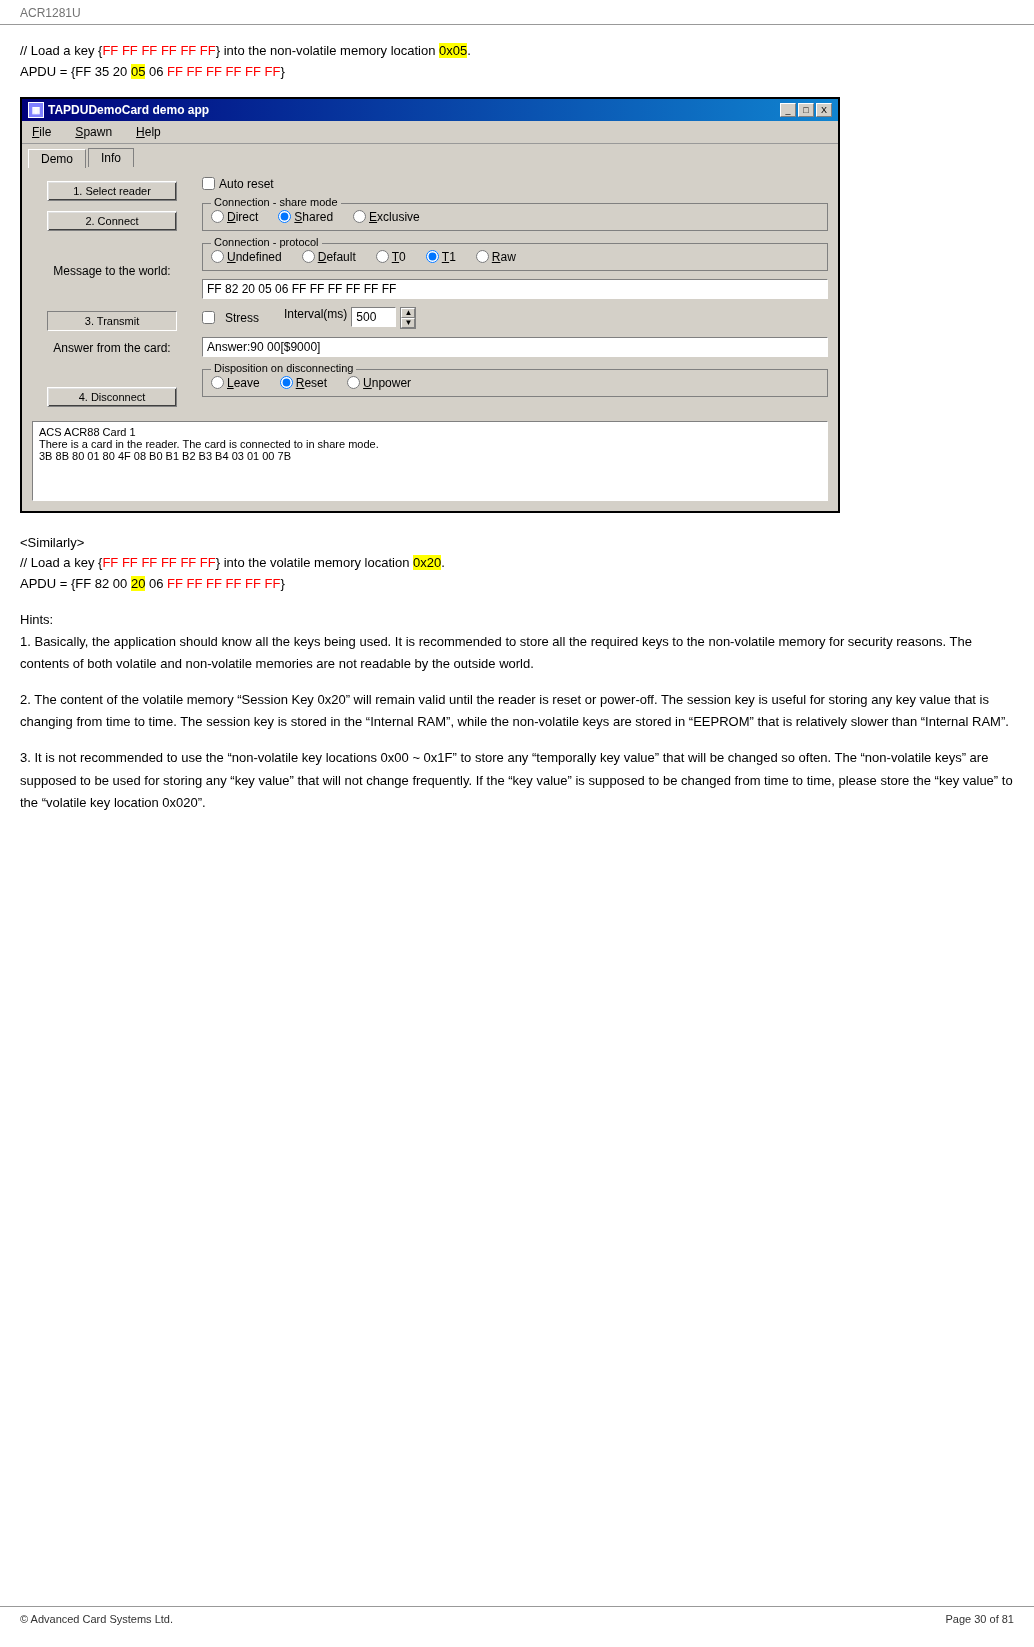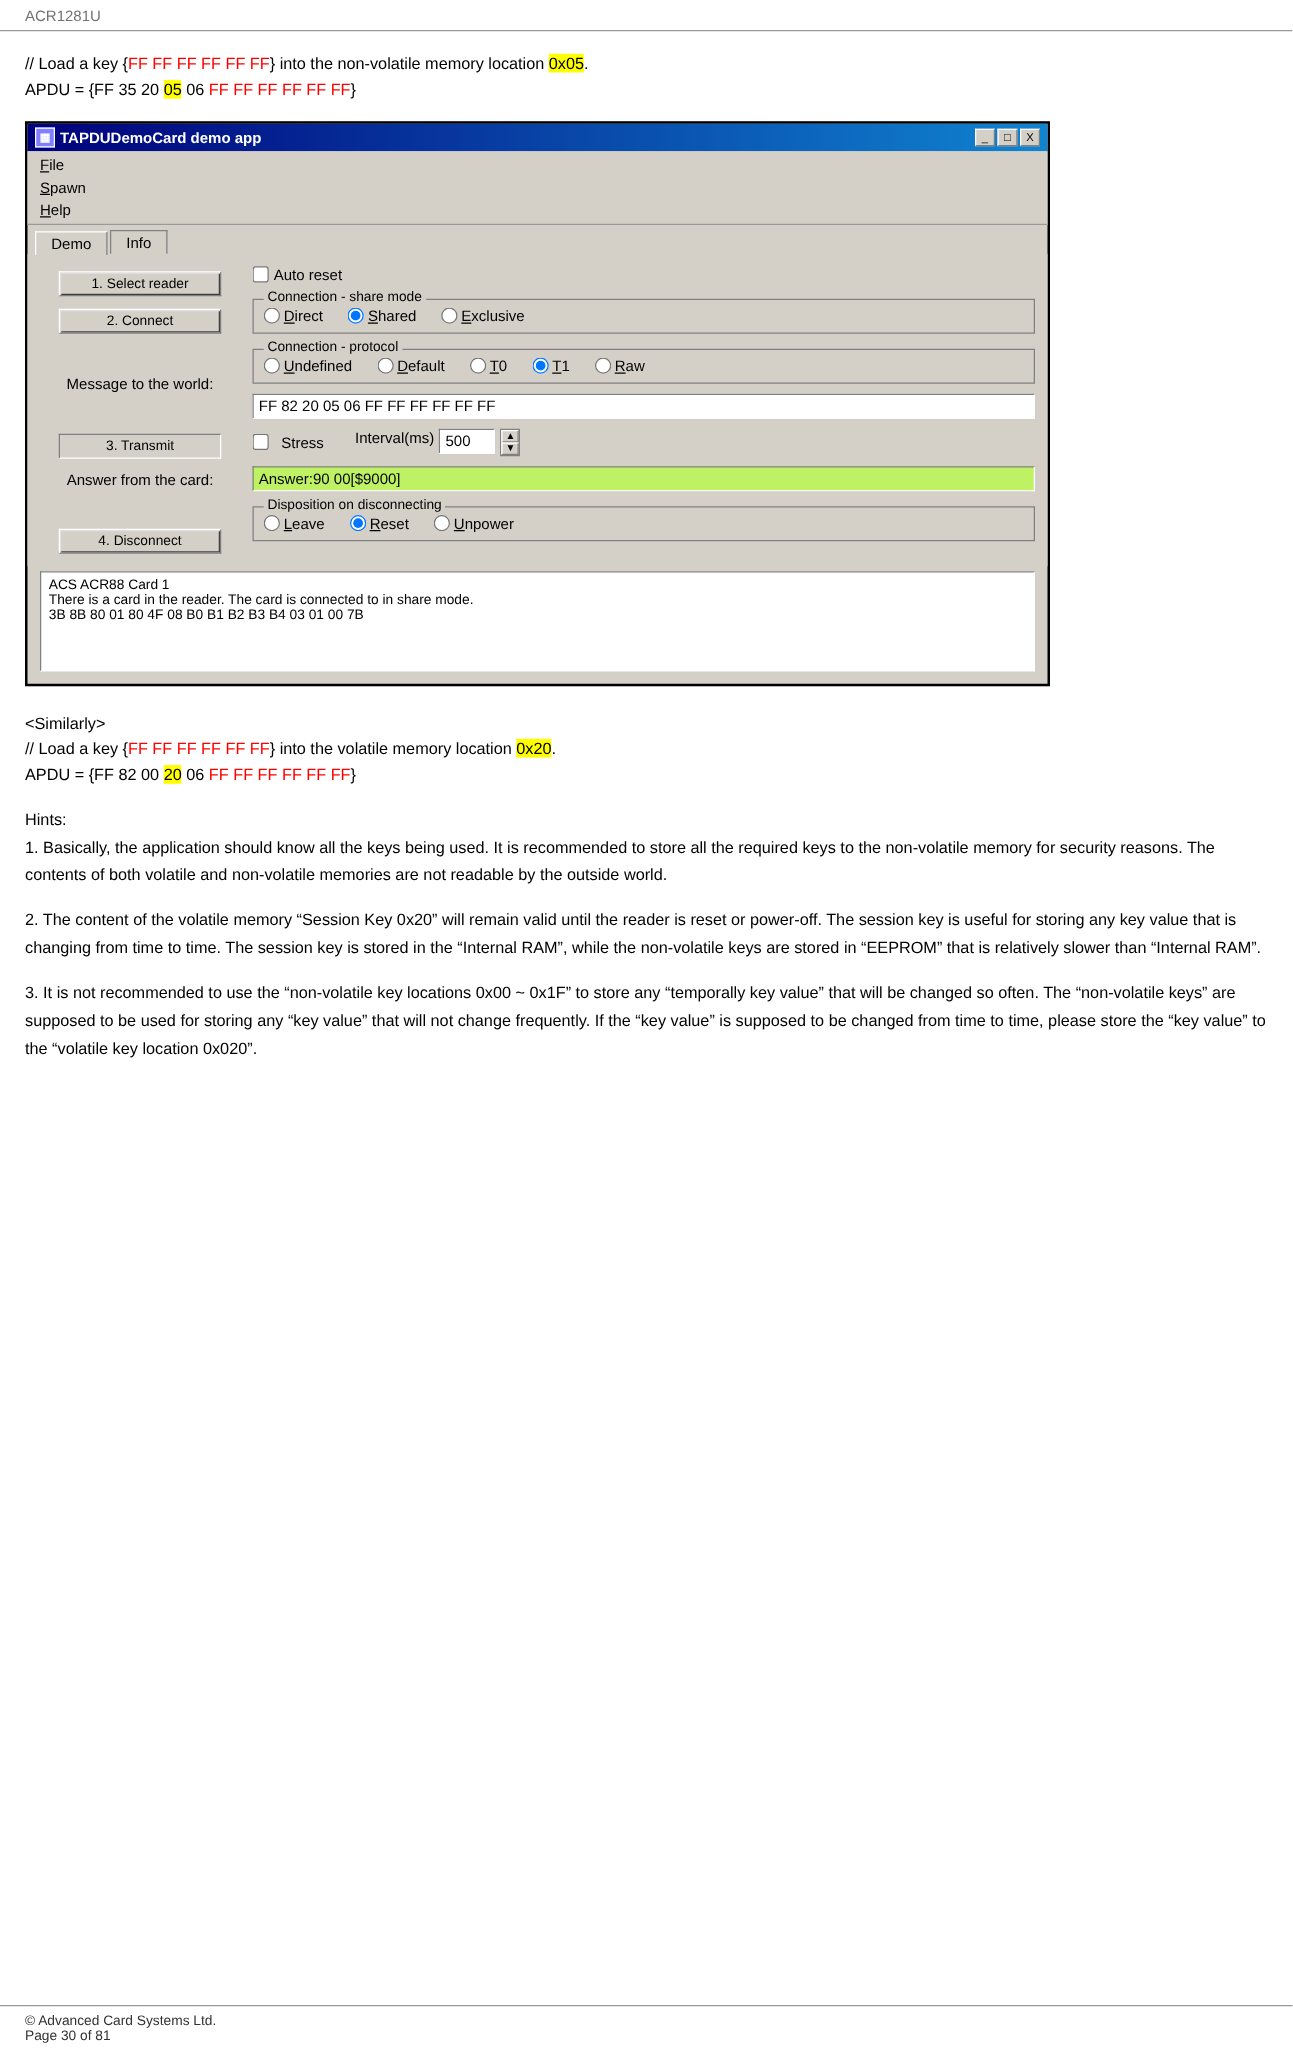--- a/index.html
+++ b/index.html
@@ -88,24 +88,23 @@
       display: flex;
       align-items: center;
       justify-content: center;
       font-family: Arial;
     }
 
     .dialog-menubar {
       background: #d4d0c8;
       padding: 2px 4px;
       display: flex;
-      gap: 0;
+      gap: 12px;
       border-bottom: 1px solid #999;
       font-size: 12px;
-      flex-direction: column;
     }
 
     .menu-item {
       padding: 2px 6px;
       cursor: pointer;
     }
 
     .dialog-tabs {
       padding: 4px 6px 0 6px;
       display: flex;
@@ -263,21 +262,21 @@
 
     .answer-row {
       display: flex;
       align-items: center;
       gap: 6px;
       font-size: 12px;
     }
 
     .answer-box {
       flex: 1;
-      background: #bef264;
+      background: #ffffff;
       border-top: 1px solid #808080;
       border-left: 1px solid #808080;
       border-right: 1px solid #fff;
       border-bottom: 1px solid #fff;
       padding: 2px 4px;
       font-size: 12px;
     }
 
     .status-area {
       margin: 4px 0 4px 0;
@@ -311,24 +310,23 @@
 
     .page-footer {
       border-top: 1px solid #999;
       padding: 6px 20px;
       display: flex;
       justify-content: space-between;
       font-size: 11px;
       color: #333;
       margin-top: auto;
       position: absolute;
-      bottom: 6px;
+      bottom: 16px;
       left: 0;
       right: 0;
-      flex-direction: column;
     }
 
     .underline { text-decoration: underline; }
   </style>
 </head>
 <body>
 
 <div class="page-header">
   <span>ACR1281U</span>
 </div>

